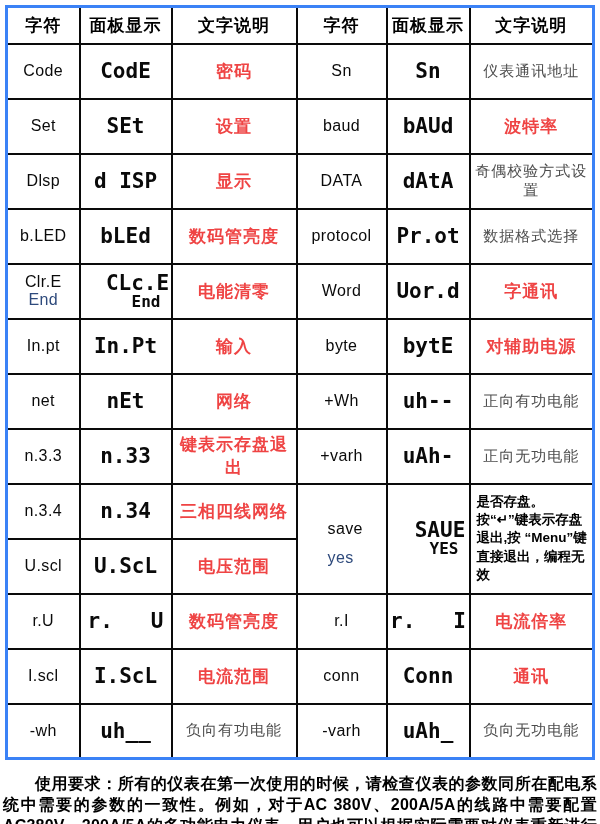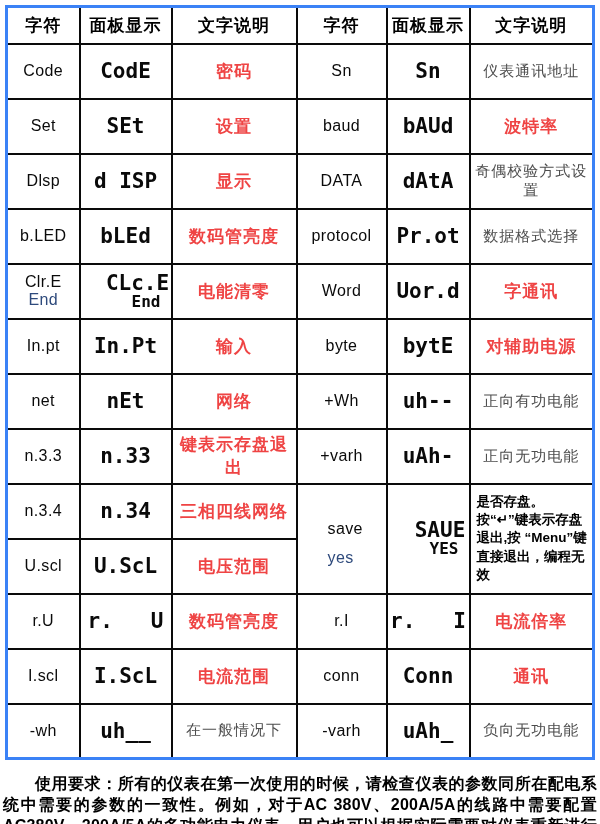--- a/index.html
+++ b/index.html
@@ -185,21 +185,21 @@
           <td class="char ">I.scl</td>
           <td class="panel">I.ScL</td>
           <td class="desc-bold">电流范围</td>
           <td class="char ">conn</td>
           <td class="panel">Conn</td>
           <td class="desc-bold">通讯</td>
         </tr>
         <tr>
           <td class="char ">-wh</td>
           <td class="panel">uh__</td>
-          <td class="desc-gray">在一般情况下</td>
+          <td class="desc-gray">负向有功电能</td>
           <td class="char ">-varh</td>
           <td class="panel">uAh_</td>
           <td class="desc-gray">负向无功电能</td>
         </tr>
       </tbody>
   </table>
 
   <div class="notes">
     <p>使用要求：所有的仪表在第一次使用的时候，请检查仪表的参数同所在配电系统中需要的参数的一致性。例如，对于AC 380V、200A/5A的线路中需要配置AC380V、200A/5A的多功能电力仪表。用户也可以根据实际需要对仪表重新进行编程设置。同样一个表，对于400A/5A的线路中。只需要将CT变比“T.I”修改为80就可以了。在一般情况下，仪表后面的标签中都标注了仪表的类型参数和出厂设置参数。</p>
     <p>在正确配置仪表后，按照实际的要求对仪表进行正确的接线，对辅助电源、输入信号和输出信号按说明书操作说明中进行。</p>

